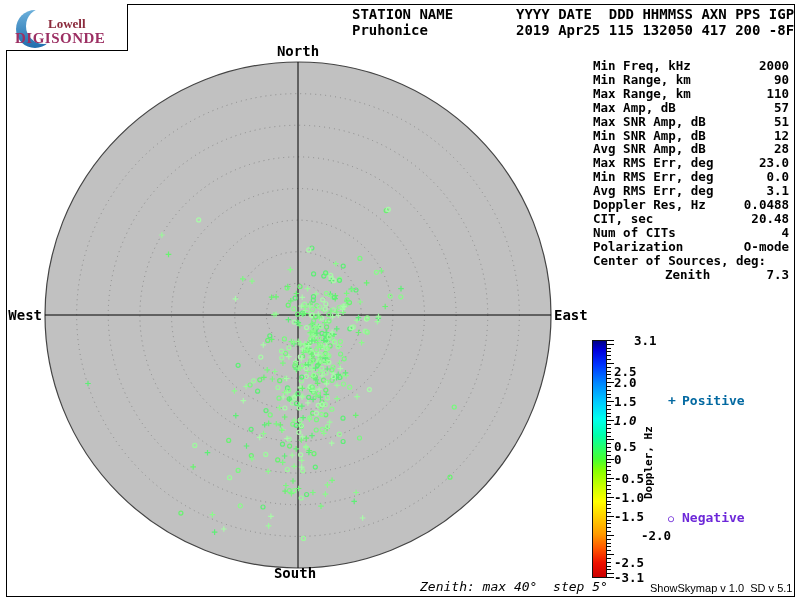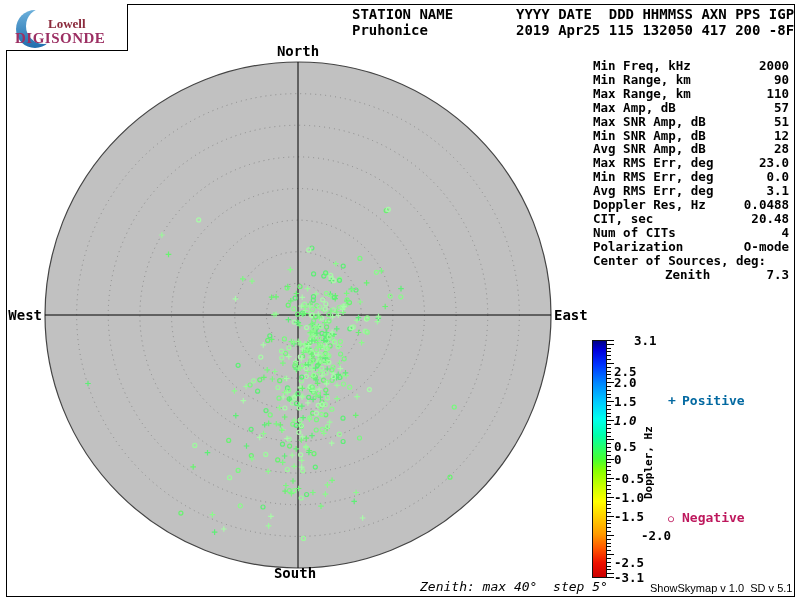--- a/index.html
+++ b/index.html
@@ -28,21 +28,21 @@
   #cbar{left:592px;top:340px;width:15px;height:238px;border:1px solid #111;box-sizing:border-box;}
   #cbarTicks{left:607px;top:340px;width:10px;height:238px;}
   #cbarTicks div{position:absolute;left:0;height:1px;background:#000;}
   #cbarLabels{left:614px;top:340px;width:40px;height:238px;font-size:12.5px;font-weight:bold;}
   #cbarLabels div{position:absolute;left:0;white-space:pre;}
   #dopplerTitle{left:641px;top:413px;height:100px;width:14px;display:flex;align-items:center;justify-content:center;
     writing-mode:vertical-rl;transform:rotate(180deg);font-size:11px;font-weight:bold;}
   
   .legend{font-size:13px;font-weight:bold;white-space:pre;}
   #legPos{left:668px;top:393px;color:#0369a1;}
-  #legNeg{left:668px;top:510px;color:#be185d;}
+  #legNeg{left:668px;top:510px;color:#6d28d9;}
   .mk{display:inline-block;width:14px;}
   
   .footer{font-size:13px;font-style:italic;white-space:pre;}
   #footGeo{left:12px;top:579px;}
   #footZen{left:420px;top:579px;}
   #footVer{left:650px;top:582px;font-family:"Liberation Sans",sans-serif;font-size:11px;font-style:normal;white-space:pre;}
   svg{display:block;}
 </style>
 </head>
 <body>

